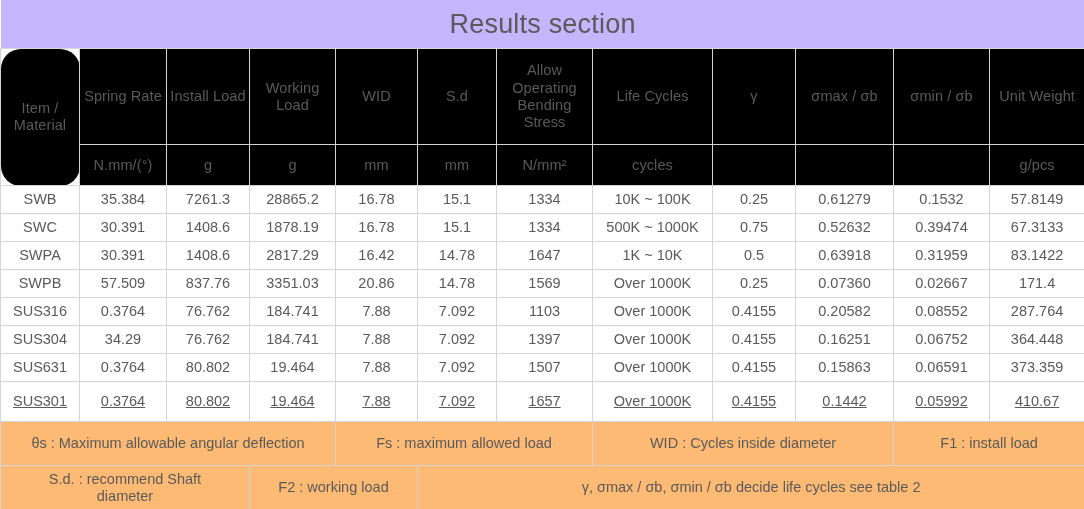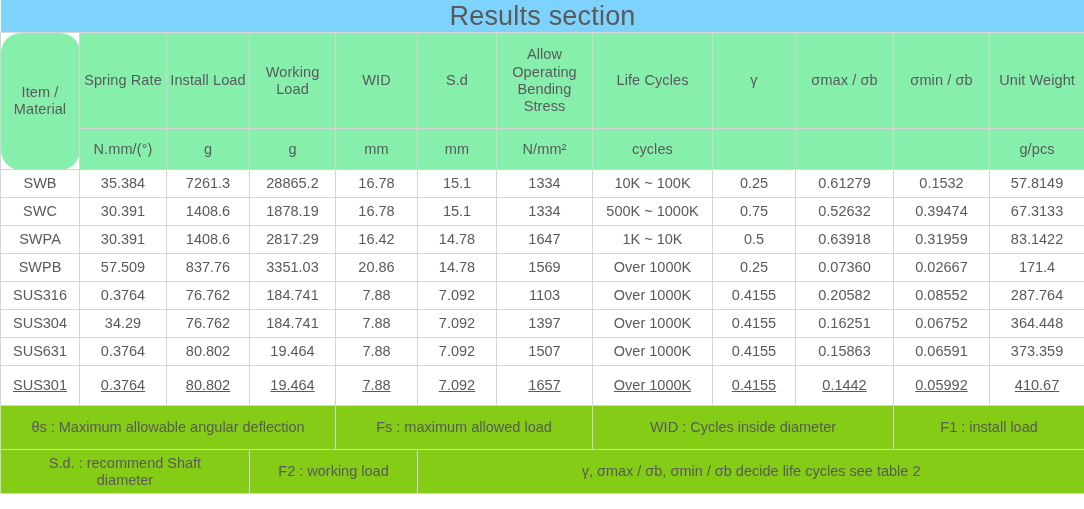--- a/index.html
+++ b/index.html
@@ -34,29 +34,29 @@
     font-weight: normal;
     color: #5a5a5a;
     box-sizing: border-box;
     line-height: 1.2;
   }
   
   .title-cell {
     border: none !important;
     border-bottom: 1px solid #d9d9d9 !important;
     height: 30px;
-    background: #7dd3fc;
+    background: #c4b5fd;
     font-size: 27px;
     color: #595959;
     letter-spacing: 0.2px;
-    padding: 0 !important;
+    padding: 8px !important;
   }
   
   .hdr {
-    background: #86efac;
+    background: #000000;
     font-weight: bold;
     font-size: 14.5px;
     color: #565656;
     letter-spacing: 0.1px;
   }
   .hdr-main { height: 96px; }
   .hdr-units { height: 41px; font-size: 14.5px; }
   .hdr-item { height: 121px; border-radius: 20px; }
   
   tr.data-row td {
@@ -66,21 +66,21 @@
     color: #5a5a5a;
   }
   tr.data-row.tall td {
     height: 40px;
     text-decoration: underline;
   }
   
   tr.note-row td {
     height: 44px;
     font-size: 14.5px;
-    background: #84cc16;
+    background: #fdba74;
     color: #5a5a5a;
     padding: 2px 20px;
   }
 </style>
 </head>
 <body>
 
 <div id="page">
   <table class="results">
     <colgroup>

